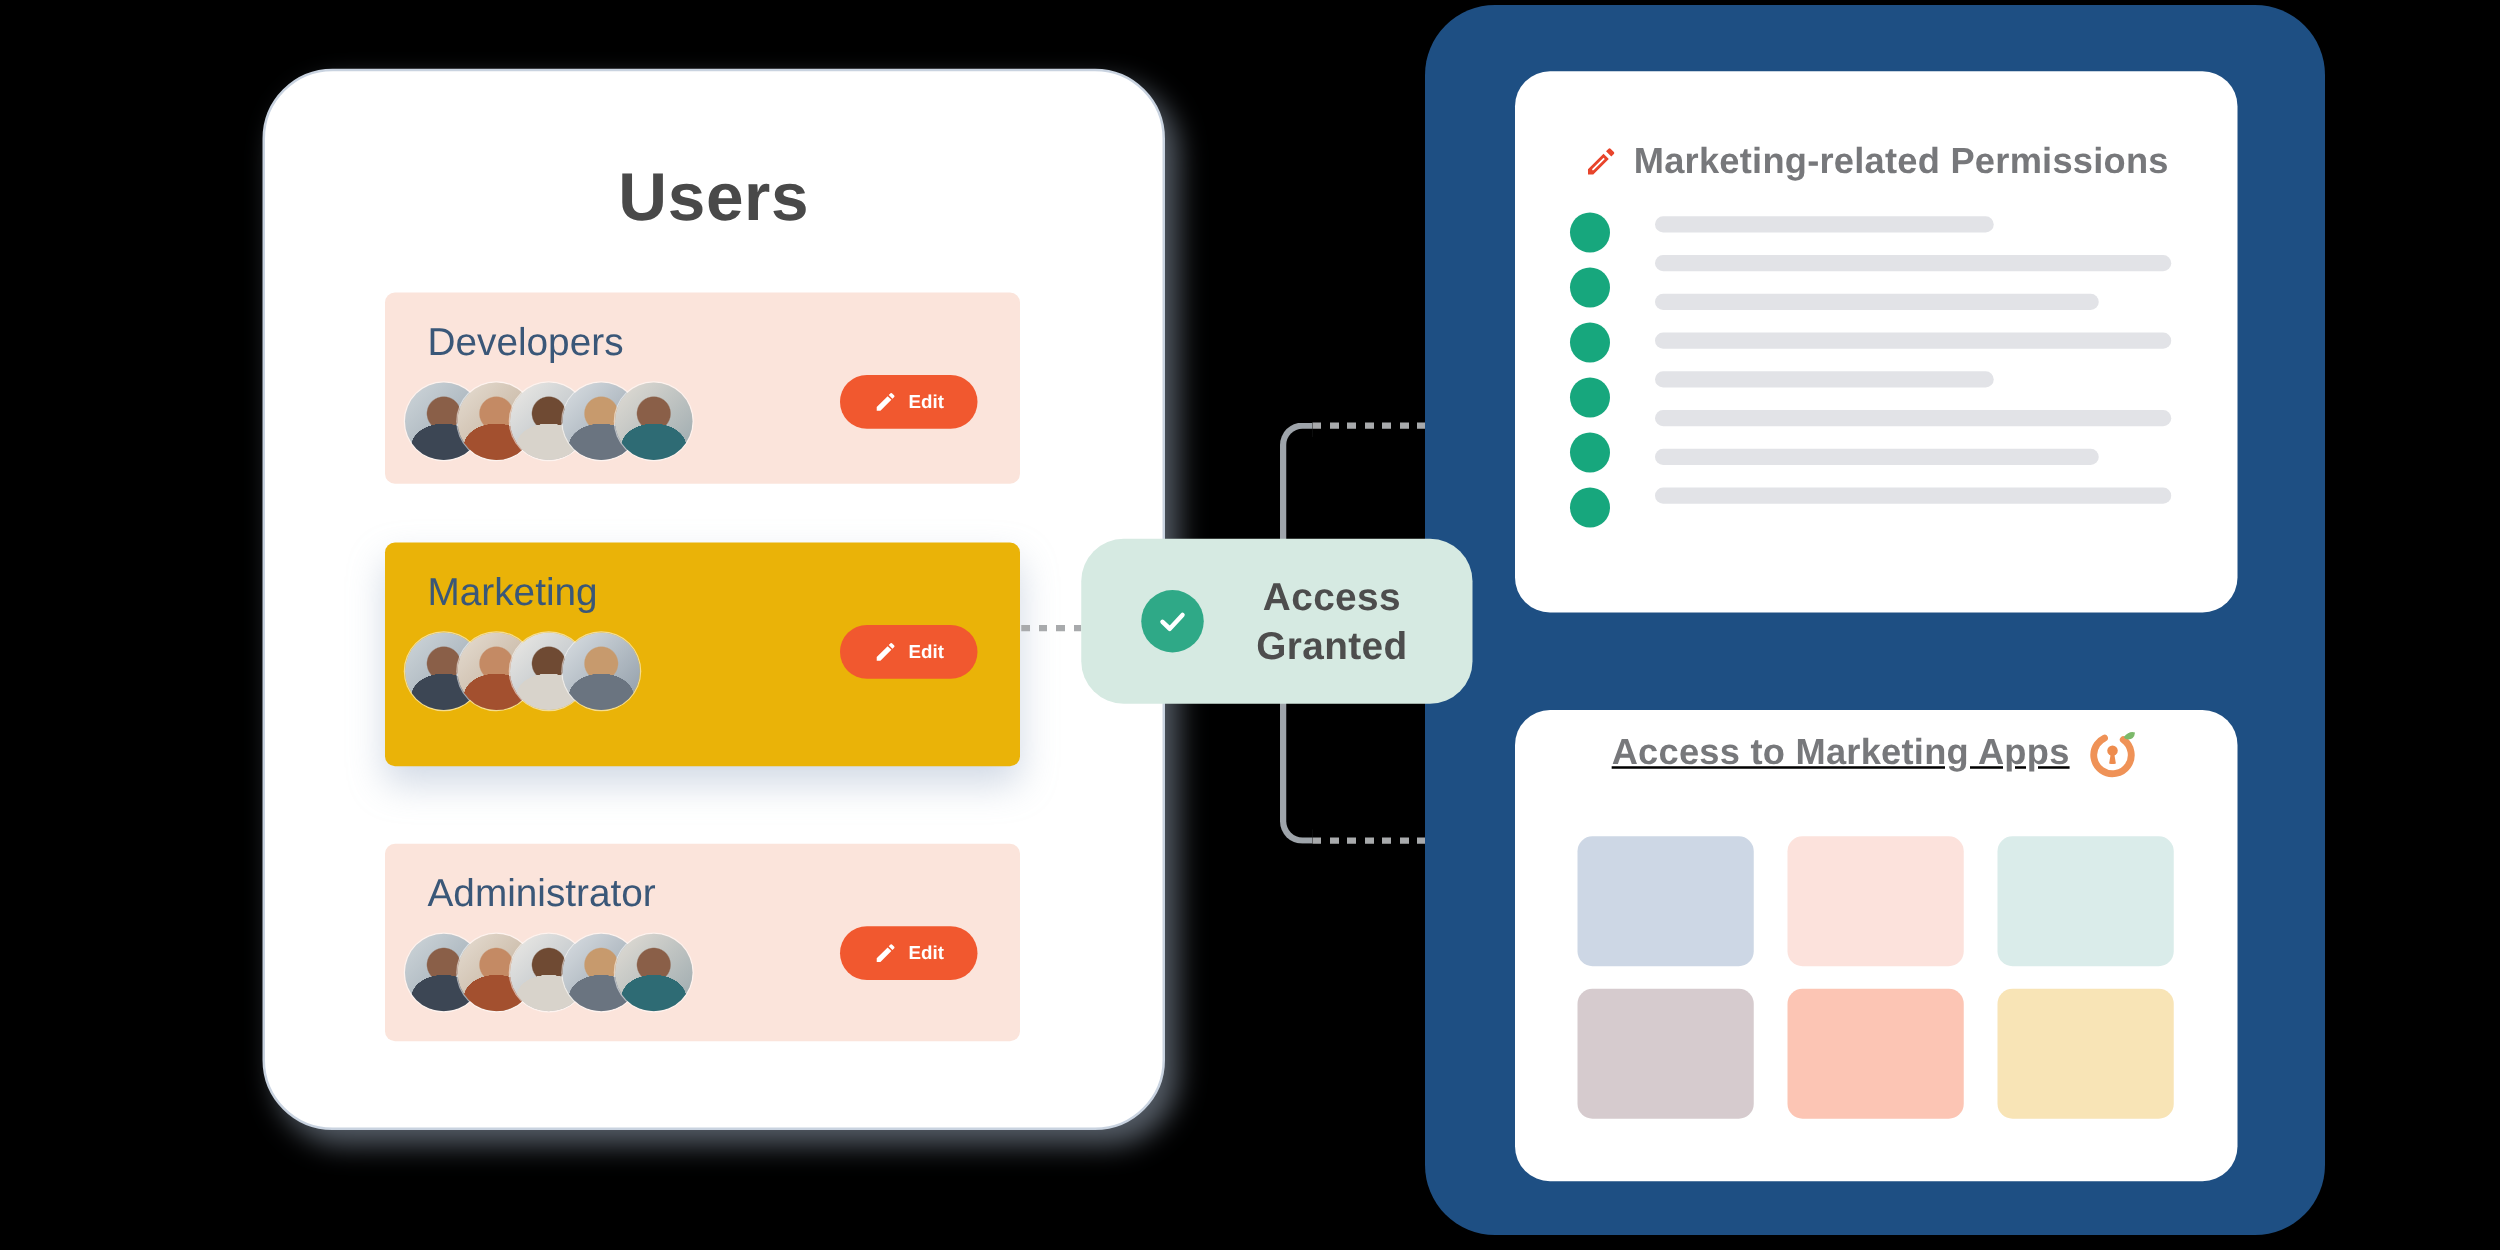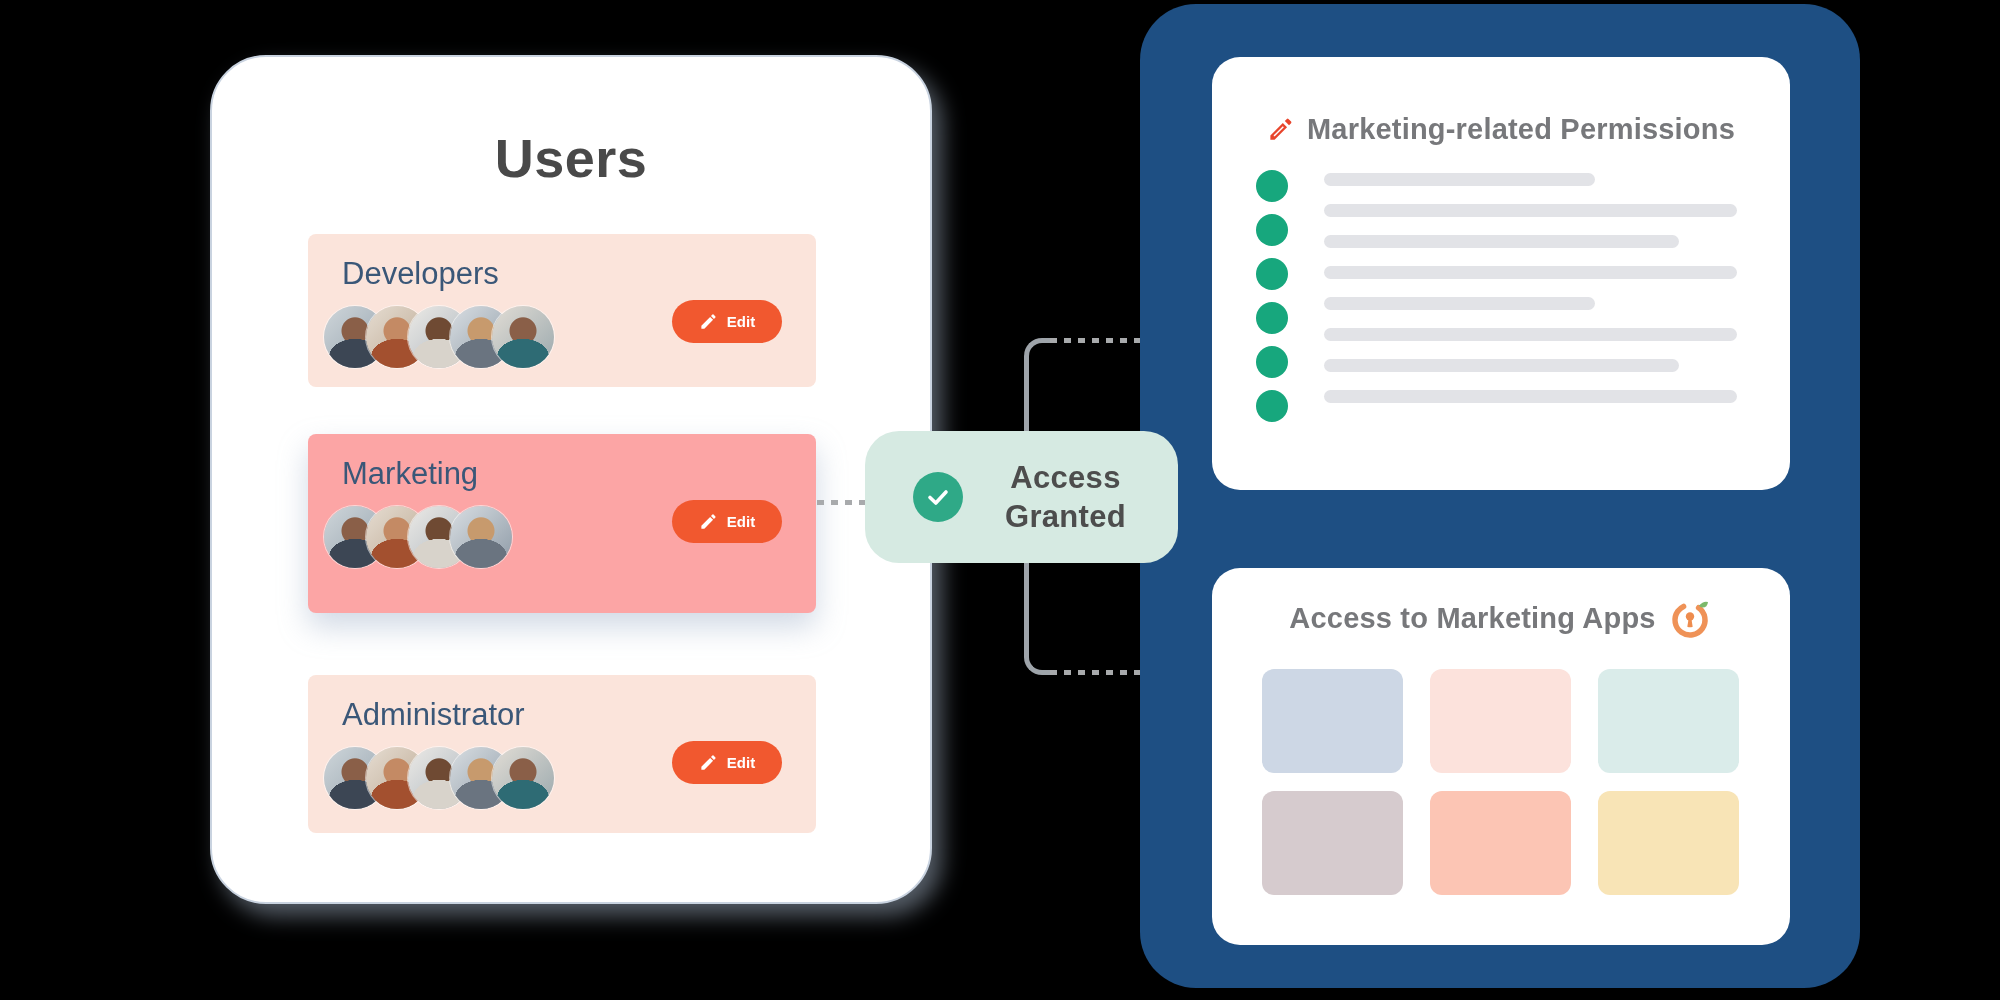--- a/index.html
+++ b/index.html
@@ -7,21 +7,21 @@
           font-family:"Liberation Sans","DejaVu Sans",sans-serif;}
 
   
   .users-panel{position:absolute;left:210px;top:55px;width:718px;height:845px;
     background:#ffffff;border:2px solid #C9D3E0;border-radius:56px;
     box-shadow:10px 12px 22px rgba(170,185,205,0.5);}
   .users-title{margin:70px 0 0 0;text-align:center;font-size:54px;font-weight:700;
     color:#494949;letter-spacing:.5px;}
   .group-card{position:absolute;left:96px;width:508px;border-radius:8px;}
   .group-card.pink{background:#FBE4DB;}
-  .group-card.white{background:#fca5a5;box-shadow:0 14px 30px rgba(140,160,190,0.40);}
+  .group-card.white{background:#eab308;box-shadow:0 14px 30px rgba(140,160,190,0.40);}
   .g1{top:177px;height:153px;}
   .g2{top:377px;height:179px;}
   .g3{top:618px;height:158px;}
   .group-name{position:absolute;left:34px;top:22px;font-size:31px;font-weight:500;color:#3A5778;}
   .avatars{position:absolute;left:16px;top:72px;display:flex;}
   .avatar{width:62px;height:62px;border-radius:50%;position:relative;overflow:hidden;
     margin-left:-20px;box-shadow:0 0 0 1px rgba(255,255,255,.55);}
   .avatar:first-child{margin-left:0;}
   .avatar::after{content:"";position:absolute;inset:0;
     background:
@@ -63,21 +63,21 @@
   .card-header{display:flex;align-items:center;justify-content:center;gap:13px;}
   .perm-card .card-header{margin-top:56px;}
   .card-title{font-size:29px;font-weight:600;color:#77787B;letter-spacing:.2px;}
   .perm-pencil svg{width:27px;height:27px;fill:#E8452C;display:block;}
   .perm-dots{position:absolute;left:44px;top:113px;}
   .perm-dot{width:32px;height:32px;border-radius:50%;background:#17A77D;margin-bottom:12px;}
   .perm-bars{position:absolute;left:112px;top:116px;}
   .perm-bar{height:13px;border-radius:7px;background:#E2E3E7;margin-bottom:18px;}
 
   .apps-card{position:absolute;left:72px;top:564px;width:578px;height:377px;background:#fff;border-radius:28px;}
-  .apps-card .card-header{margin-top:28px;}
+  .apps-card .card-header{margin-top:12px;text-decoration:underline;}
   .orango-icon{width:44px;height:44px;}
   .app-tiles{position:absolute;left:50px;top:101px;display:grid;
     grid-template-columns:repeat(3,141px);grid-auto-rows:104px;gap:18px 27px;}
   .app-tile{border-radius:12px;}
 </style>
 </head>
 <body>
 
 <div class="canvas">
 

